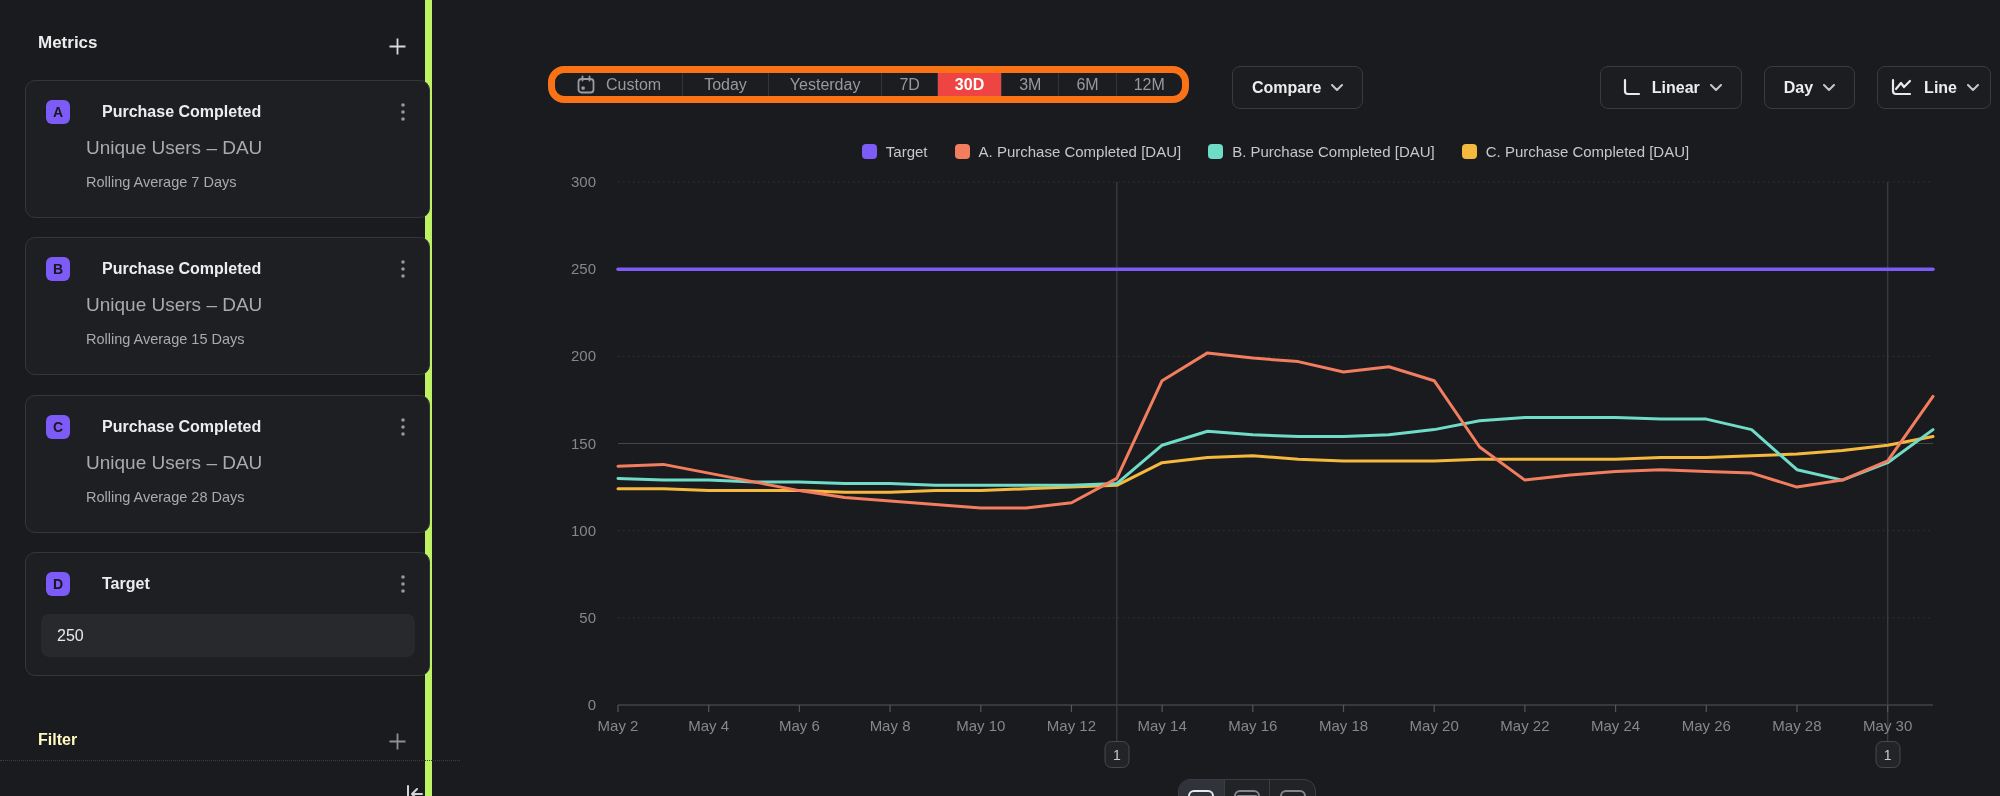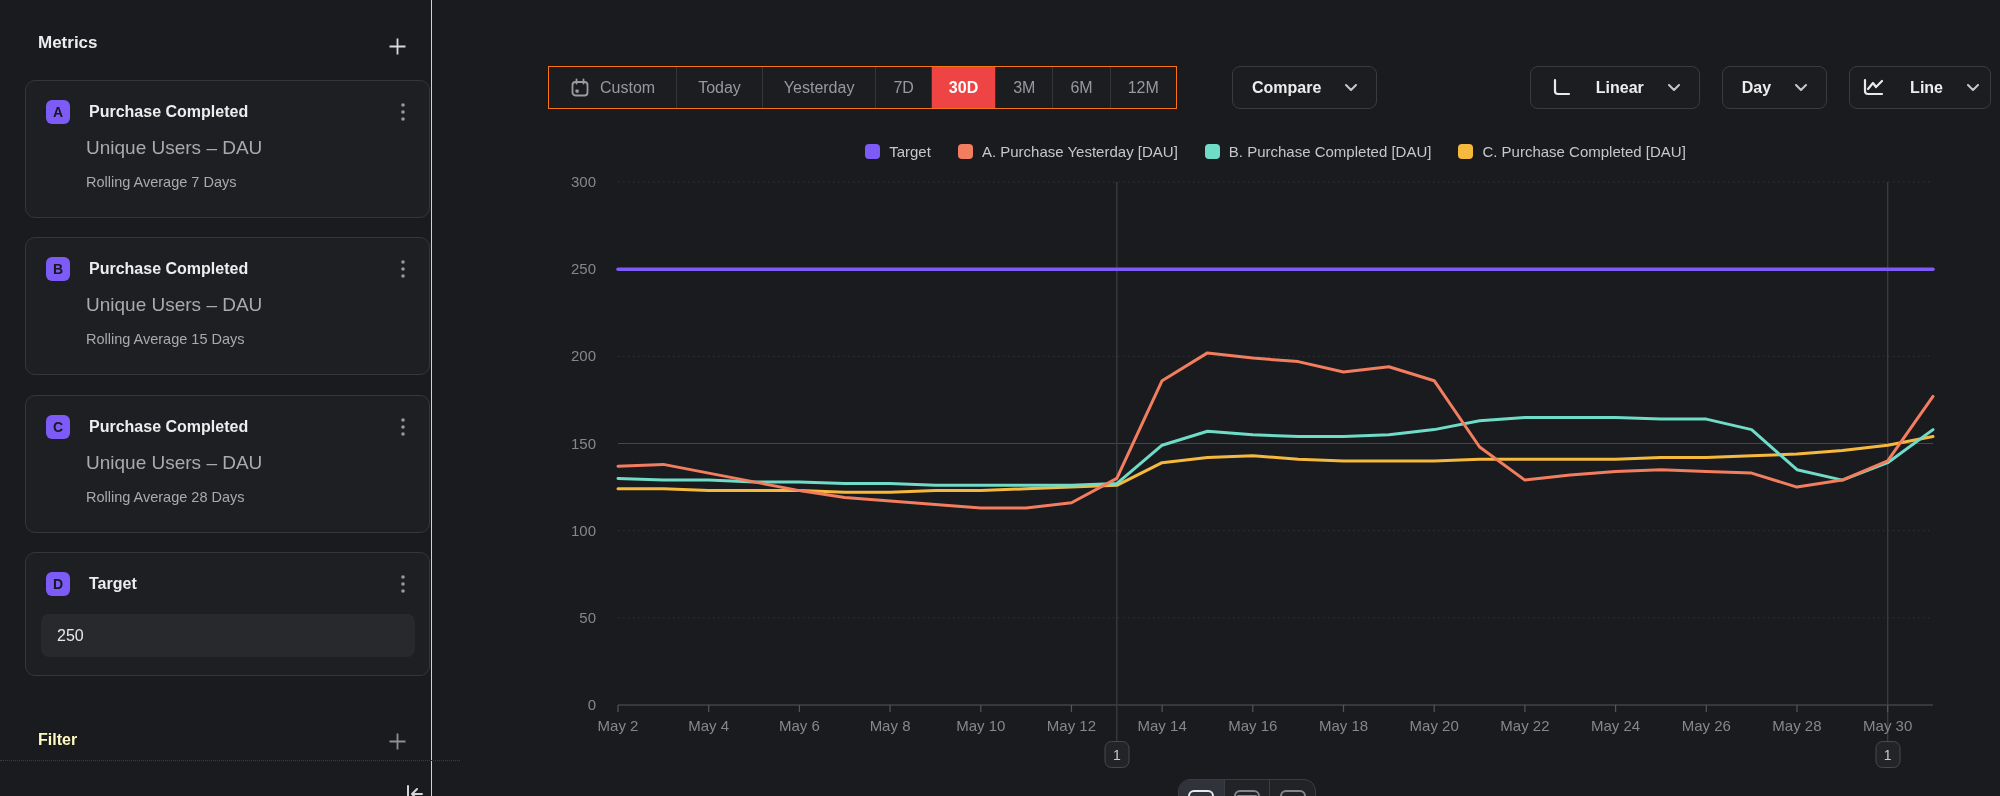--- a/index.html
+++ b/index.html
@@ -2,42 +2,42 @@
 <html><head>
 <meta charset="utf-8">
 <style>
   html,body { margin:0; padding:0; background:#101114; }
   .page {
     position:relative; width:2000px; height:796px; overflow:hidden;
     background:#1a1b1e; color:#eceded;
     font-family:"Liberation Sans", sans-serif;
   }
   
-  .sidebar { position:absolute; left:0; top:0; width:432px; height:796px; border-right:1px solid #bef264; box-sizing:border-box; }
+  .sidebar { position:absolute; left:0; top:0; width:432px; height:796px; border-right:7px solid #bef264; box-sizing:border-box; }
   .sb-title { position:absolute; left:38px; top:33px; font-size:17px; font-weight:700; color:#eceded; }
   .icon-btn { position:absolute; width:28px; height:28px; display:flex; align-items:center; justify-content:center; cursor:pointer; background:none; border:none; padding:0; }
   .metrics-plus { left:383px; top:32px; }
   .filter-plus { left:383px; top:727px; }
   .card { position:absolute; left:25px; width:405px; background:#1e1f23; border:1px solid #34363b; border-radius:10px; box-sizing:border-box; }
   .badge { position:absolute; left:20px; top:19px; width:24px; height:24px; border-radius:6px; background:#7c5bf7; color:#17181b; font-weight:700; font-size:14px; display:flex; align-items:center; justify-content:center; }
-  .card-title { position:absolute; left:63px; top:22px; font-size:16px; font-weight:700; color:#eceded; }
+  .card-title { position:absolute; left:76px; top:22px; font-size:16px; font-weight:700; color:#eceded; }
   .kebab { position:absolute; right:16px; top:18px; width:20px; height:26px; display:flex; align-items:center; justify-content:center; cursor:pointer; background:none; border:none; }
   .card-line1 { position:absolute; left:60px; top:56px; font-size:19px; color:#a8aaae; }
   .card-line2 { position:absolute; left:60px; top:93px; font-size:14.5px; color:#a8aaae;text-align:right; }
   .target-input { position:absolute; left:15px; top:61px; width:374px; height:43px; box-sizing:border-box; background:#28292d; border:none; border-radius:8px; color:#e8e9eb; font-size:16px; padding:0 16px; font-family:inherit; }
   .filter-label { position:absolute; left:38px; top:731px; font-size:16px; font-weight:700; color:#fef9c3; }
   .sb-divider { position:absolute; left:0; top:760px; width:460px; border-top:1px dotted #3b3c40; }
   .collapse-btn { position:absolute; left:402px; top:782px; width:26px; height:26px; background:none; border:none; cursor:pointer; padding:0; }
   
-  .range-control { position:absolute; left:548px; top:66px; height:43px; display:flex; border:1px solid #f97316; border-radius:0; overflow:hidden; background:#1c1d21; box-sizing:border-box; }
+  .range-control { position:absolute; left:548px; top:66px; height:37px; display:flex; border:7px solid #f97316; border-radius:16px; overflow:hidden; background:#1c1d21; box-sizing:border-box; }
   .range-seg { display:flex; align-items:center; gap:10px; padding:0 21px; font-size:16px; font-weight:500; color:#97999e; border-right:1px solid #34353a; cursor:pointer; white-space:nowrap; }
   .range-seg.short { padding:0 17px; }
   .range-seg:last-child { border-right:none; }
   .range-seg.active { background:#ef4444; color:#ffffff; font-weight:700; }
-  .tool-btn { display:flex; align-items:center; gap:24px; height:43px; box-sizing:border-box; padding:0 19px; border:1px solid #3a3b40; border-radius:8px; background:#1c1d21; color:#eceded; font-size:16px; font-weight:700; cursor:pointer; font-family:inherit; }
+  .tool-btn { display:flex; align-items:center; gap:10px; height:43px; box-sizing:border-box; padding:0 19px; border:1px solid #3a3b40; border-radius:8px; background:#1c1d21; color:#eceded; font-size:16px; font-weight:700; cursor:pointer; font-family:inherit; }
   .compare-btn { position:absolute; left:1232px; top:66px; }
   .right-controls { position:absolute; right:9px; top:66px; display:flex; gap:22px; }
   
   .legend { position:absolute; left:618px; top:143px; width:1315px; display:flex; justify-content:center; gap:27px; }
   .legend-item { display:flex; align-items:center; gap:9px; cursor:pointer; }
   .legend-swatch { width:15px; height:15px; border-radius:4px; }
   .legend-label { font-size:15px; color:#c6c7ca; }
   
   .chart-wrap { position:absolute; left:461px; top:128px; width:1539px; height:640px; }
   .ann-chip { position:absolute; top:613px; width:25px; height:27px; transform:translateX(-50%); border:1px solid #47484d; border-radius:7px; background:#232428; color:#c8c9cd; font-size:14px; display:flex; align-items:center; justify-content:center; cursor:pointer; box-sizing:border-box; }
@@ -200,21 +200,21 @@
     </button>
   </div>
 
   <div class="legend" id="legend-root">
       <div class="legend-item">
         <span class="legend-swatch" style="background: rgb(124, 91, 247);"></span>
         <span class="legend-label">Target</span>
       </div>
       <div class="legend-item">
         <span class="legend-swatch" style="background: rgb(243, 125, 95);"></span>
-        <span class="legend-label">A. Purchase Yesterday [DAU]</span>
+        <span class="legend-label">A. Purchase Completed [DAU]</span>
       </div>
       <div class="legend-item">
         <span class="legend-swatch" style="background: rgb(111, 220, 200);"></span>
         <span class="legend-label">B. Purchase Completed [DAU]</span>
       </div>
       <div class="legend-item">
         <span class="legend-swatch" style="background: rgb(245, 185, 62);"></span>
         <span class="legend-label">C. Purchase Completed [DAU]</span>
       </div>
     </div>

